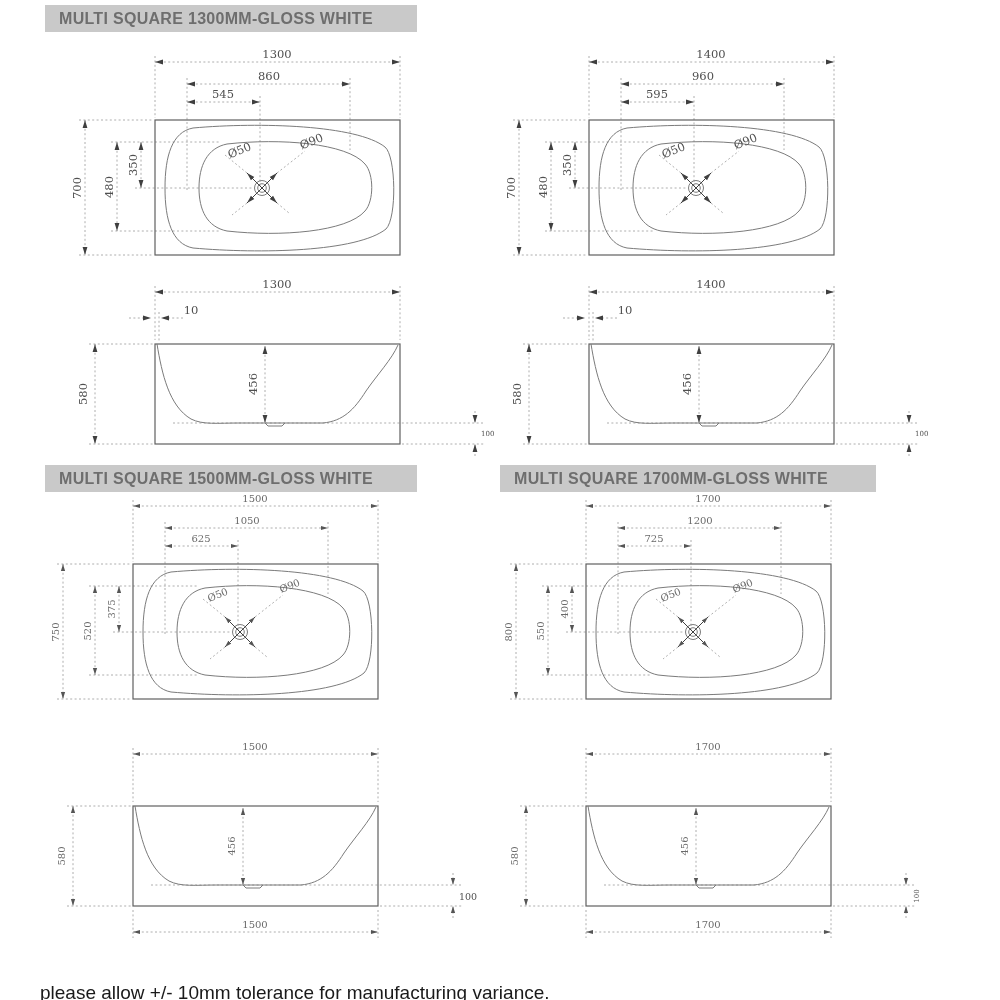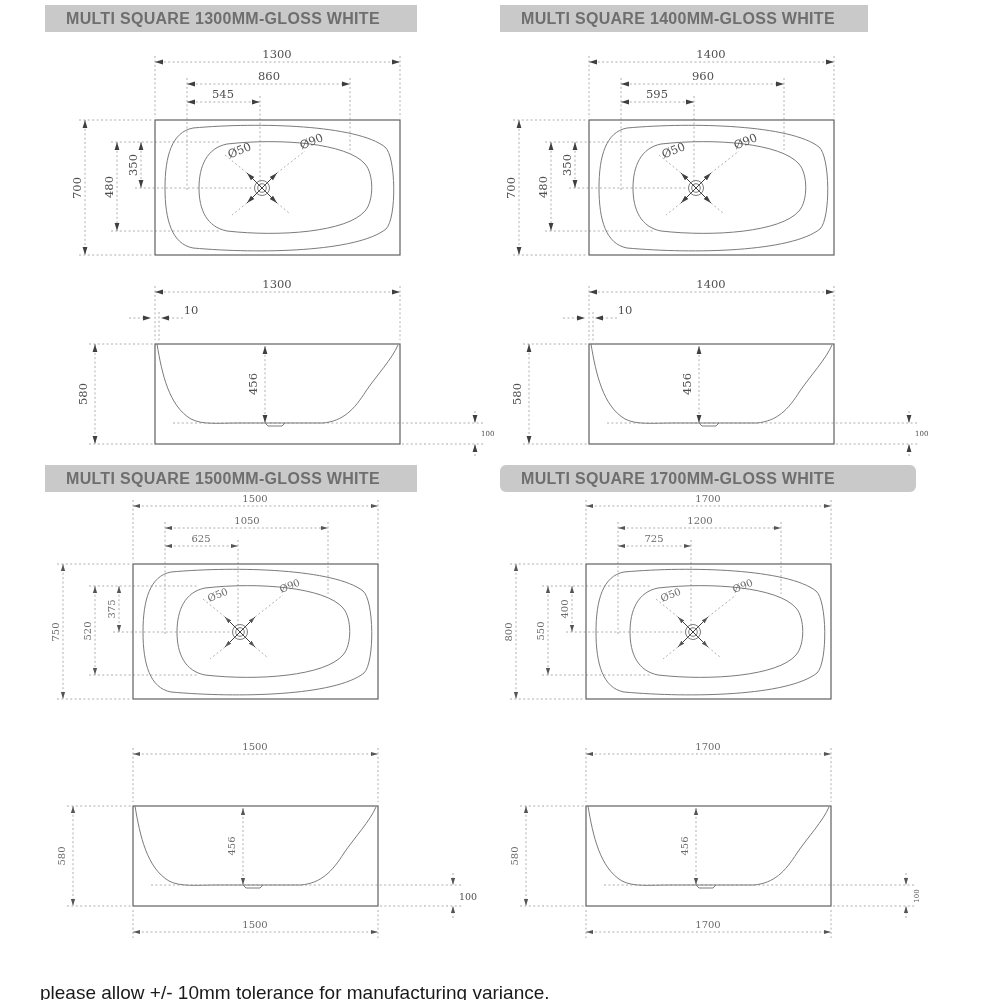--- a/index.html
+++ b/index.html
@@ -1,40 +1,39 @@
 <!DOCTYPE html>
 <html><head>
 <meta charset="utf-8">
 <style>
   html,body{margin:0;padding:0;background:#fff;}
   .sheet{position:relative;width:1000px;height:1000px;background:#ffffff;
          font-family:"Liberation Sans",sans-serif;overflow:hidden;}
   .hdr{position:absolute;height:27px;background:#c9c9c9;color:#6e6e6e;
-       font-weight:bold;font-size:16px;line-height:27px;padding-left:21px;
+       font-weight:bold;font-size:16px;line-height:27px;padding-left:14px;
        box-sizing:border-box;letter-spacing:.3px;}
   svg{position:absolute;overflow:visible;}
   .ln{stroke:#606060;stroke-width:1.2;fill:none;}
   .crv{stroke:#7b7b7b;stroke-width:1;fill:none;}
   .dm{stroke:#9a9a9a;stroke-width:.8;fill:none;stroke-dasharray:2 2.4;}
   .sld{stroke:#3f3f3f;stroke-width:1;fill:none;}
   text.d{font-family:"DejaVu Serif",serif;font-size:11.5px;fill:#4f4f4f;}
   text.s9{font-size:10px;fill:#6a6a6a;}
   text.sm{font-size:7px;}
   text.b9{font-size:9.5px;}
   .footer{position:absolute;font-size:19px;color:#1a1a1a;line-height:1.5;}
 </style>
 </head>
 <body>
 
 <div class="sheet">
 
   <div class="hdr" style="left:45px;top:5px;width:372px;">MULTI SQUARE 1300MM-GLOSS WHITE</div>
-  <div class="hdr" style="left:500px;top:5px;width:368px;">MULTI SQUARE 1400MM-GLOSS WHITE</div>
   <div class="hdr" style="left:45px;top:465px;width:372px;">MULTI SQUARE 1500MM-GLOSS WHITE</div>
-  <div class="hdr" style="left:500px;top:465px;width:416px;border-radius:6px;">MULTI SQUARE 1700MM-GLOSS WHITE</div>
+  <div class="hdr" style="left:500px;top:465px;width:376px;">MULTI SQUARE 1700MM-GLOSS WHITE</div>
 
   <svg style="left:55px;top:42px;" width="440" height="235" viewBox="0 0 440 235">
     <defs>
         <marker id="m0p" viewBox="0 0 10 10" refX="10" refY="5" markerWidth="8" markerHeight="8" markerUnits="userSpaceOnUse" orient="auto-start-reverse">
           <path d="M0,2 L10,5 L0,8 Z" fill="#3f3f3f"></path>
         </marker>
       </defs>
     <g class="dm">
       <line x1="100" y1="14" x2="100" y2="76"></line>
         <line x1="345" y1="14" x2="345" y2="76"></line>

